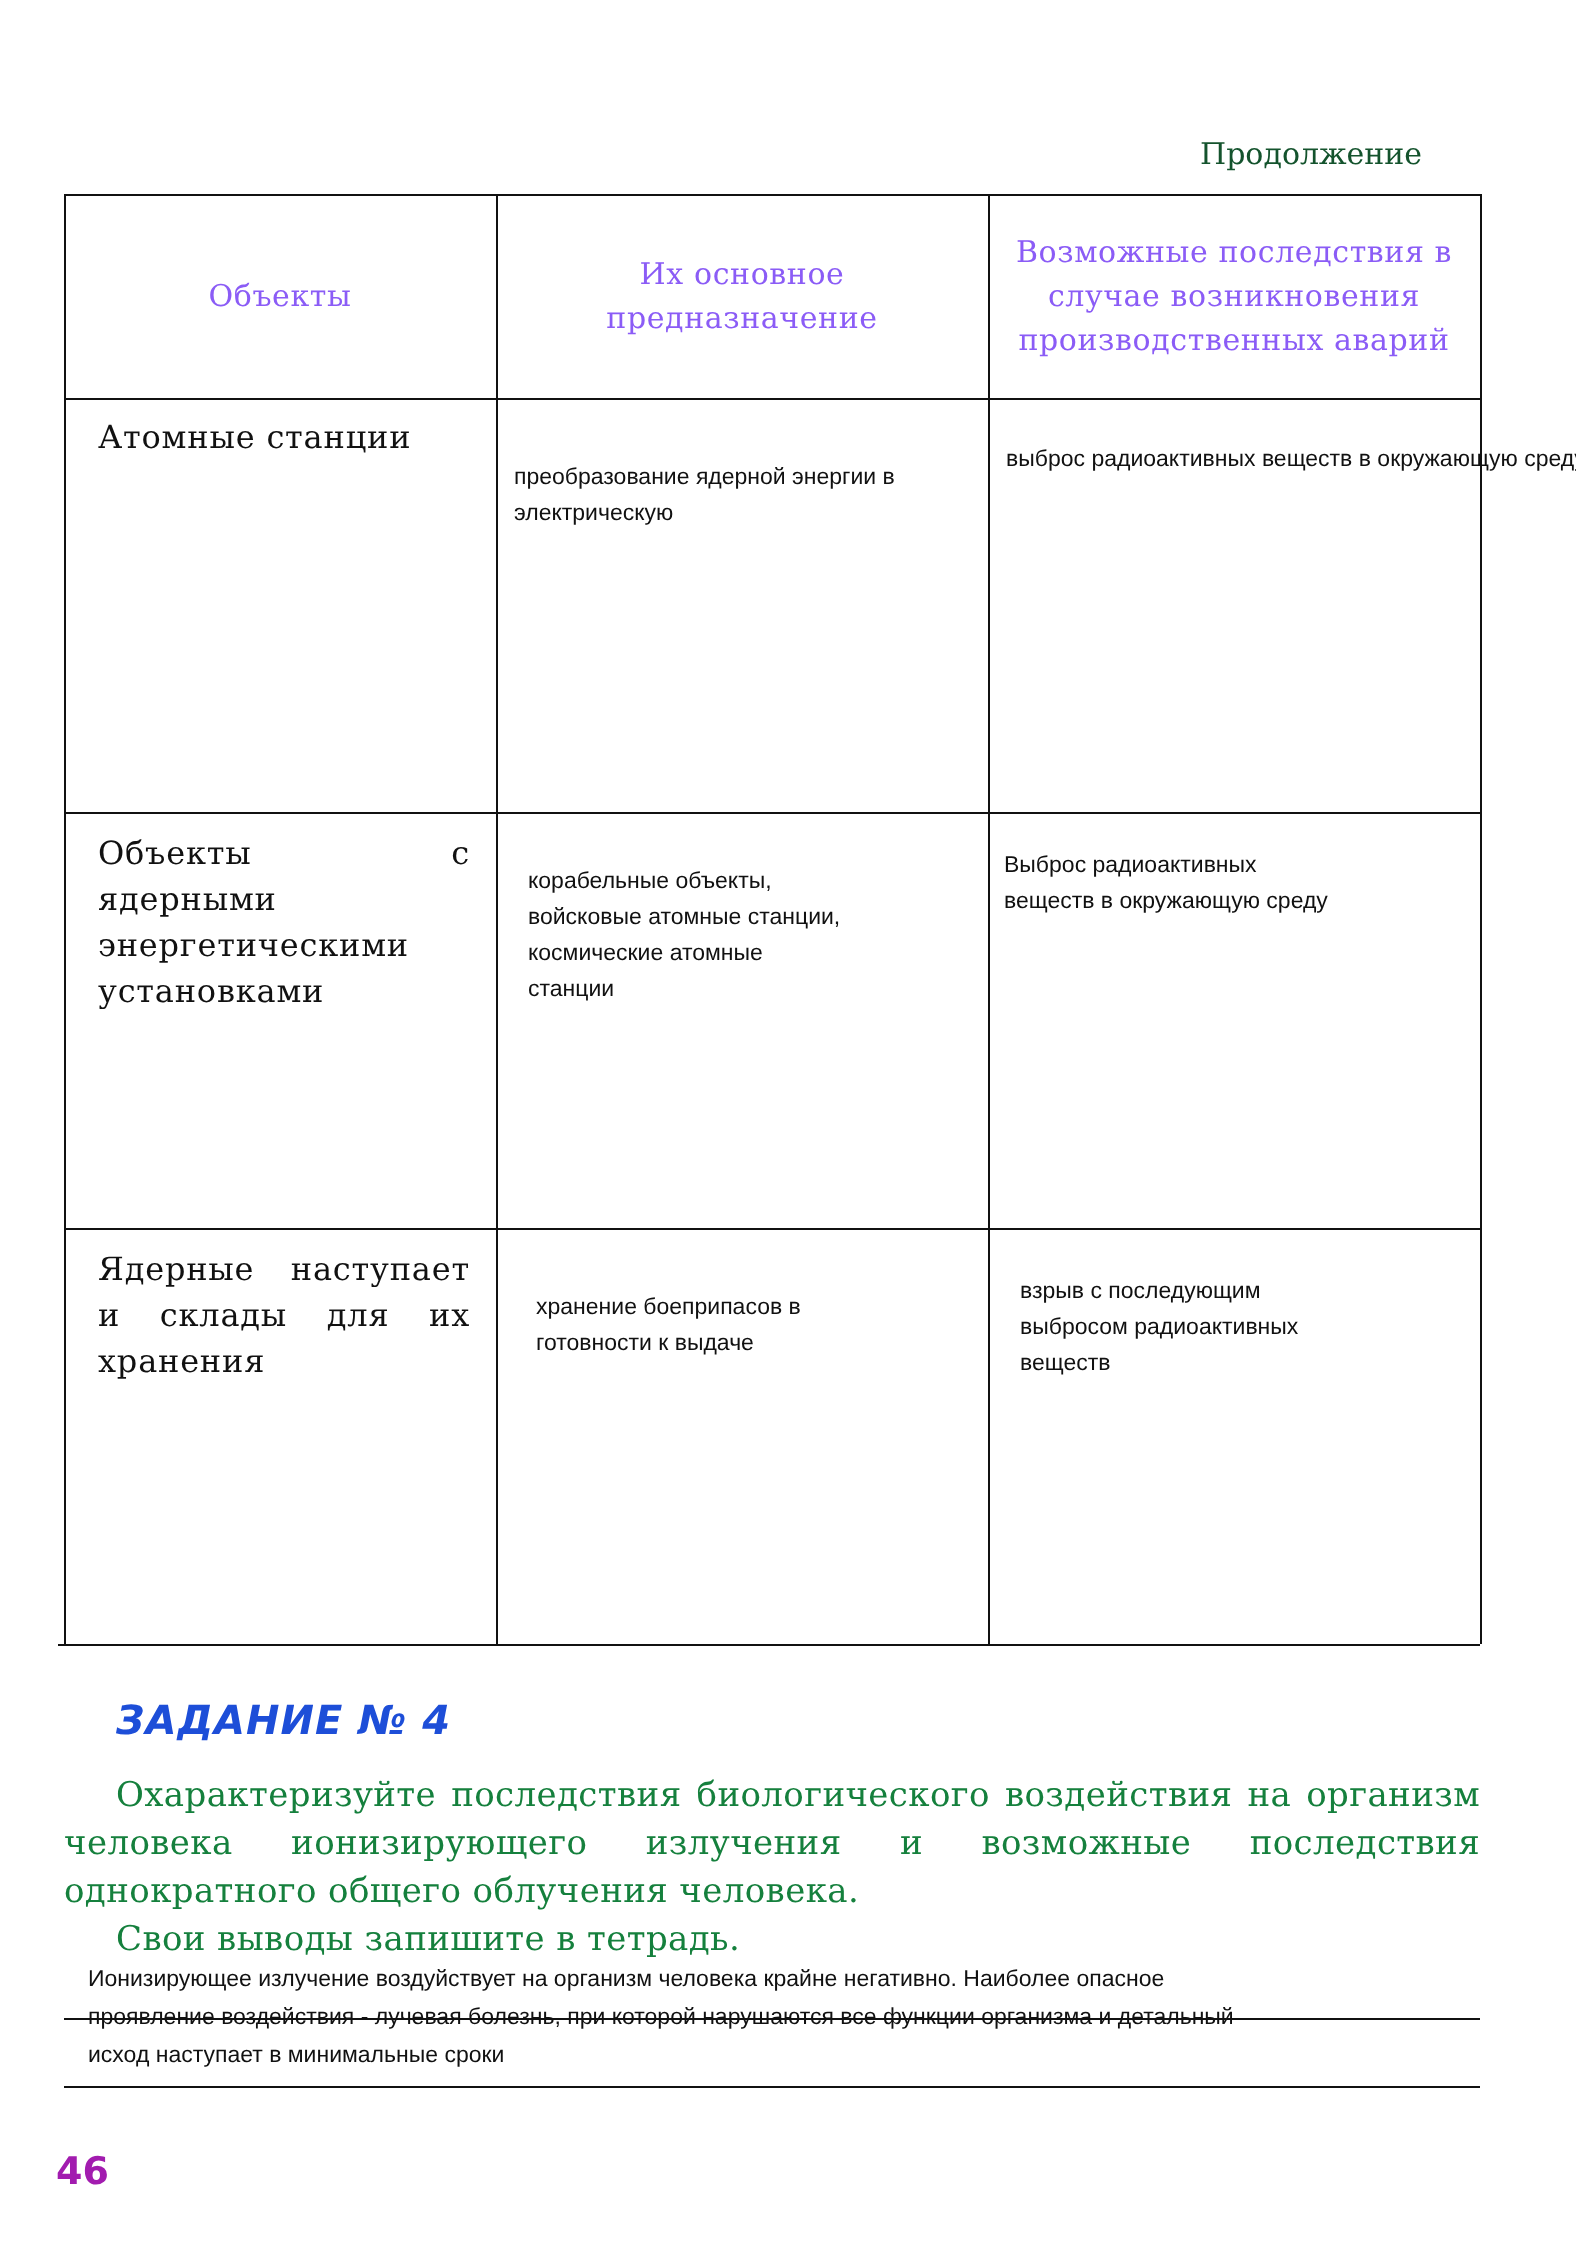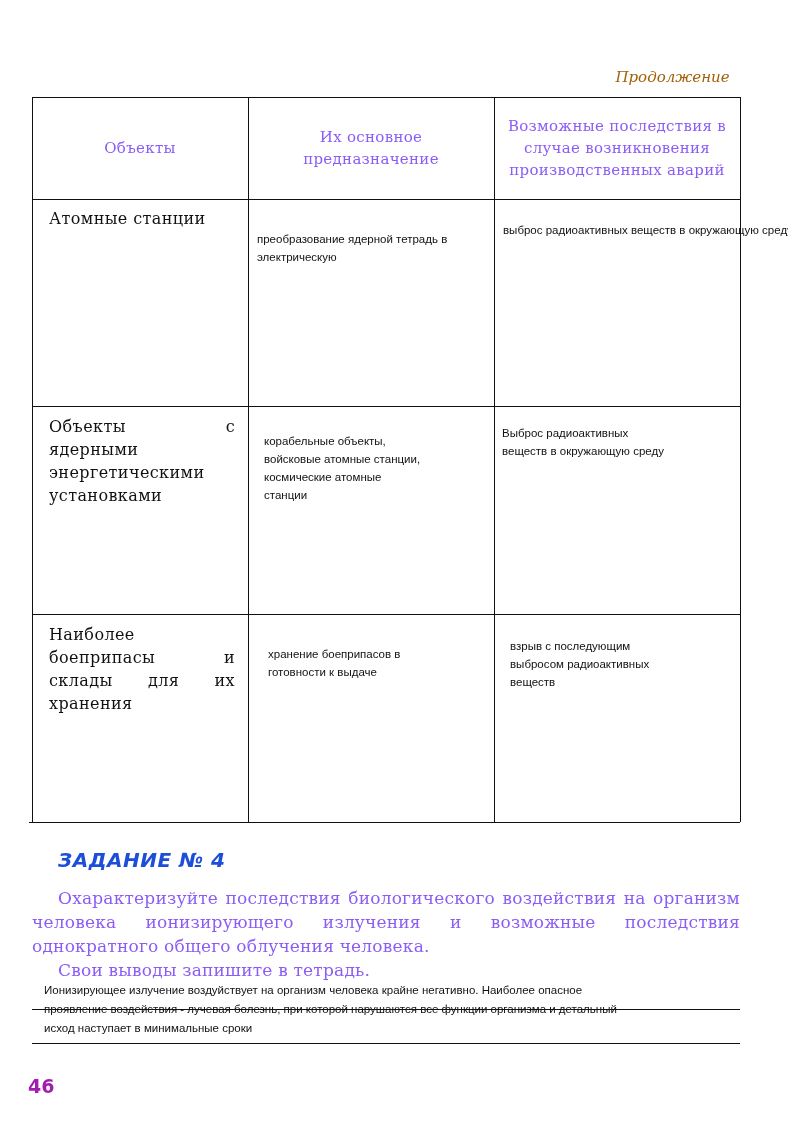--- a/index.html
+++ b/index.html
@@ -1,20 +1,20 @@
 <!DOCTYPE html>
 <html><head>
 <meta charset="utf-8">
 <style>
   html, body { margin: 0; padding: 0; background: #ffffff; }
   body { width: 788px; height: 1127px; position: relative; overflow: hidden; color: #111; }
 
   .continuation {
-    position: absolute; left: 600px; top: 68px; width: 145px; text-align: center;
-    font-family: "DejaVu Serif", serif; font-style: italic; font-size: 15px; color: #a16207;
+    position: absolute; left: 600px; top: 68px; width: 145px; text-align: left;
+    font-family: "DejaVu Serif", serif; font-size: 15px; color: #14532d;
   }
 
   .tbl { position: absolute; left: 32px; top: 97px; width: 709px; height: 725px; }
   .line-h { position: absolute; height: 0; border-top: 1.5px solid #111; }
   .line-v { position: absolute; width: 0; border-left: 1.5px solid #111; }
 
   .hcell {
     position: absolute; display: flex; align-items: center; justify-content: center;
     text-align: center; font-family: "DejaVu Serif", serif; font-weight: normal;
     font-size: 15px; line-height: 22px; letter-spacing: 0.3px; color: #8b5cf6;
@@ -30,21 +30,21 @@
   }
 
   .task-title {
     position: absolute; left: 58px; top: 848px;
     font-family: "DejaVu Sans", sans-serif; font-weight: bold; font-style: italic;
     font-size: 20px; letter-spacing: 0.5px; color: #1d4ed8;
   }
   .task-text {
     position: absolute; left: 32px; top: 886px; width: 708px;
     font-family: "DejaVu Serif", serif; font-size: 17px; line-height: 24px;
-    text-align: justify; color: #8b5cf6; letter-spacing: 0.2px;
+    text-align: justify; color: #15803d; letter-spacing: 0.2px;
   }
   .task-text p { margin: 0; text-indent: 26px; }
   .answer {
     position: absolute; left: 44px; top: 981px; width: 700px;
     font-family: "Liberation Sans", sans-serif; font-size: 11.5px; line-height: 19px; color: #111;
   }
   .answer-line { position: absolute; left: 32px; width: 708px; border-top: 1.2px solid #111; }
   .page-num {
     position: absolute; left: 28px; top: 1075px;
     font-family: "DejaVu Sans", sans-serif; font-weight: bold; font-size: 19px; color: #a21caf;
@@ -70,32 +70,32 @@
 
   <div class="hcell" style="left:0; top:0; width:216px; height:102px;">Объекты</div>
   <div class="hcell" style="left:216px; top:0; width:246px; height:102px;">
     <span style="display:block; width:170px;">Их основное предназначение</span>
   </div>
   <div class="hcell" style="left:462px; top:0; width:246px; height:102px;">
     <span style="display:block; width:232px; text-align:center;">Возможные последствия в случае возникнове­ния произ­водственных аварий</span>
   </div>
 
   <div class="objcell" style="left:17px; top:110px; width:190px;">Атомные станции</div>
-  <div class="hand" style="left:225px; top:133px; width:232px;">преобразование ядерной тетрадь в электрическую</div>
+  <div class="hand" style="left:225px; top:133px; width:232px;">преобразование ядерной энергии в электрическую</div>
   <div class="hand" style="left:471px; top:124px; width:300px; white-space:normal;">выброс радиоактивных веществ в окружающую среду</div>
 
   <div class="objcell" style="left:17px; top:318px; width:186px; text-align:justify;">Объекты с ядерными энергетическими установками</div>
   <div class="hand" style="left:232px; top:335px; width:226px;">корабельные объекты,
 войсковые атомные станции,
 космические атомные
 станции</div>
   <div class="hand" style="left:470px; top:327px; width:232px;">Выброс радиоактивных
 веществ в окружающую среду</div>
 
-  <div class="objcell" style="left:17px; top:526px; width:186px; text-align:justify;">Наиболее боеприпасы и склады для их хранения</div>
+  <div class="objcell" style="left:17px; top:526px; width:186px; text-align:justify;">Ядерные наступает и склады для их хранения</div>
   <div class="hand" style="left:236px; top:548px; width:222px;">хранение боеприпасов в
 готовности к выдаче</div>
   <div class="hand" style="left:478px; top:540px; width:226px;">взрыв с последующим
 выбросом радиоактивных
 веществ</div>
 </div>
 
 <div class="task-title">ЗАДАНИЕ № 4</div>
 <div class="task-text">
   <p>Охарактеризуйте последствия биологического воздействия на организм человека ионизирующего излучения и возможные последствия однократного общего облучения человека.</p>

